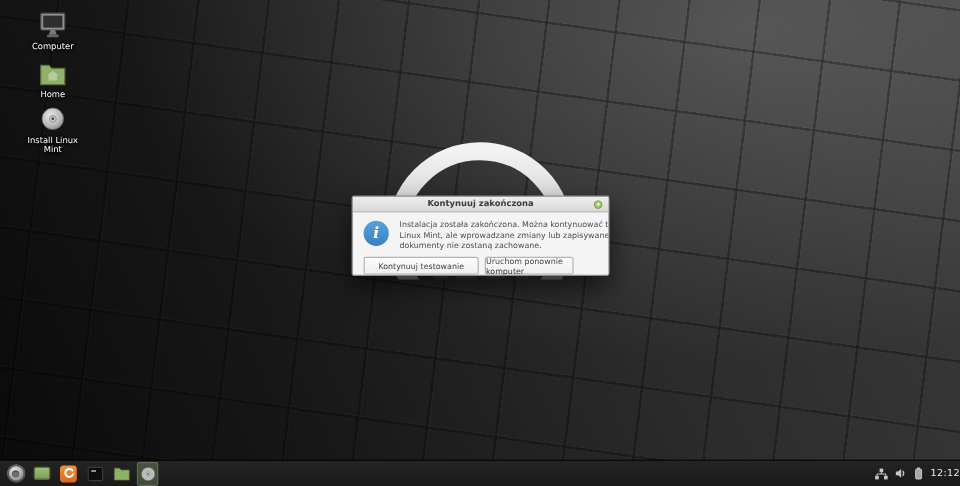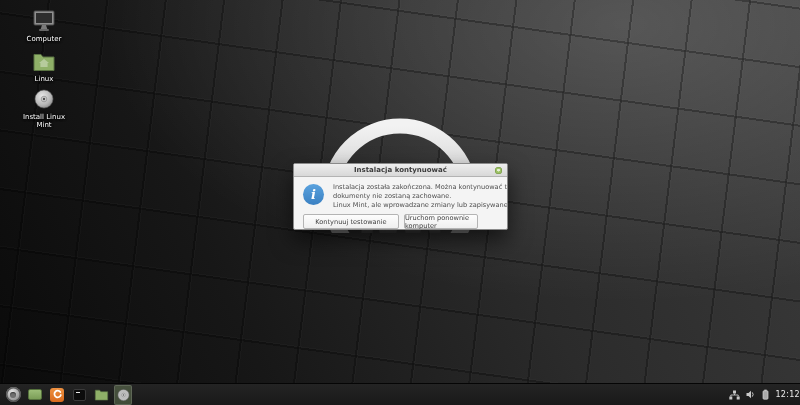--- a/index.html
+++ b/index.html
@@ -95,21 +95,21 @@
     <div class="di-label">Computer</div>
   </div>
 
   <div class="desk-icon" style="top:48px">
     <div class="di-glyph">
       <svg width="24" height="21" viewBox="0 0 24 21">
         <path d="M2 3.5 h7 l2 2.5 h11 v13.5 h-20 z" fill="#8fb068" stroke="#5a7342"></path>
         <path d="M12 8 l5 4 h-1.4 v4 h-7.2 v-4 H7 z" fill="rgba(255,255,255,0.35)"></path>
       </svg>
     </div>
-    <div class="di-label">Linux</div>
+    <div class="di-label">Home</div>
   </div>
 
   <div class="desk-icon" style="top:86px">
     <div class="di-glyph">
       <svg width="24" height="22" viewBox="0 0 24 22">
         <defs>
           <radialGradient id="disc" cx="40%" cy="35%" r="70%">
             <stop offset="0" stop-color="#e8e8e8"></stop>
               <stop offset="0.7" stop-color="#b5b5b5"></stop>
               <stop offset="1" stop-color="#8a8a8a"></stop>
@@ -118,29 +118,29 @@
         <circle cx="12" cy="11" r="9" fill="url(#disc)" stroke="#5f5f5f" stroke-width="0.6"></circle>
         <circle cx="12" cy="11" r="2.8" fill="#cfcfcf" stroke="#7a7a7a" stroke-width="0.6"></circle>
         <circle cx="12" cy="11" r="1.2" fill="#4d4d4d"></circle>
       </svg>
     </div>
     <div class="di-label">Install Linux Mint</div>
   </div>
 
   <div class="dialog">
     <div class="titlebar">
-      <span class="dlg-title">Instalacja kontynuować</span>
+      <span class="dlg-title">Kontynuuj zakończona</span>
       <span class="close-btn"></span>
     </div>
     <div class="dlg-body">
       <div class="info-icon">i</div>
       <div class="dlg-msg">
         <span>Instalacja została zakończona. Można kontynuować testowanie</span>
+        <span>Linux Mint, ale wprowadzane zmiany lub zapisywane</span>
         <span>dokumenty nie zostaną zachowane.</span>
-        <span>Linux Mint, ale wprowadzane zmiany lub zapisywane</span>
       </div>
     </div>
     <div class="dlg-buttons">
       <div class="btn btn-continue">Kontynuuj testowanie</div>
       <div class="btn btn-restart">Uruchom ponownie komputer</div>
     </div>
   </div>
 
   <div class="taskbar">
     <div class="tb-left">

